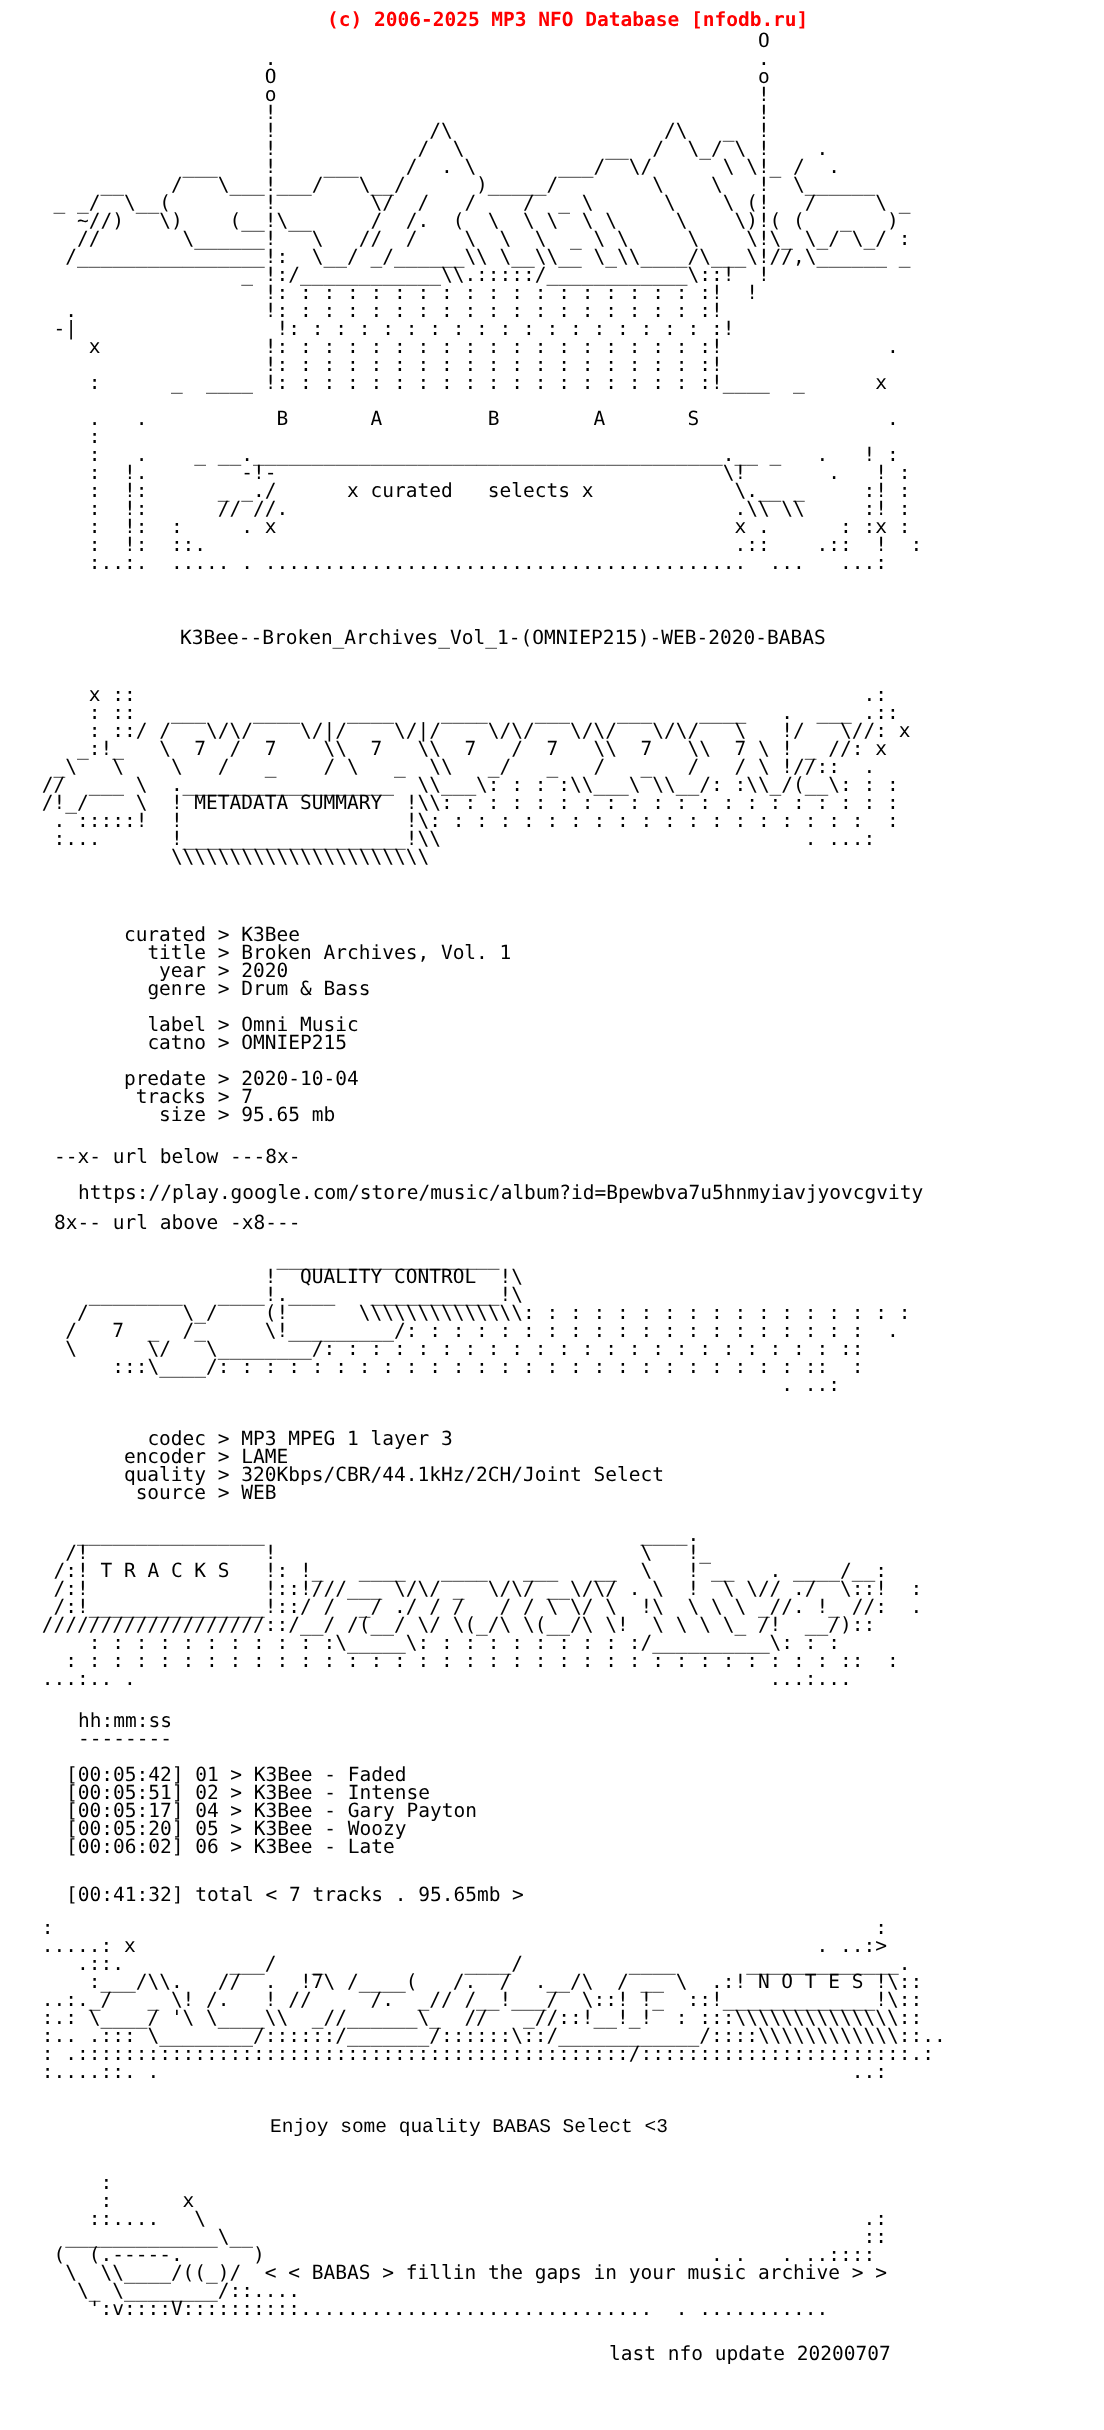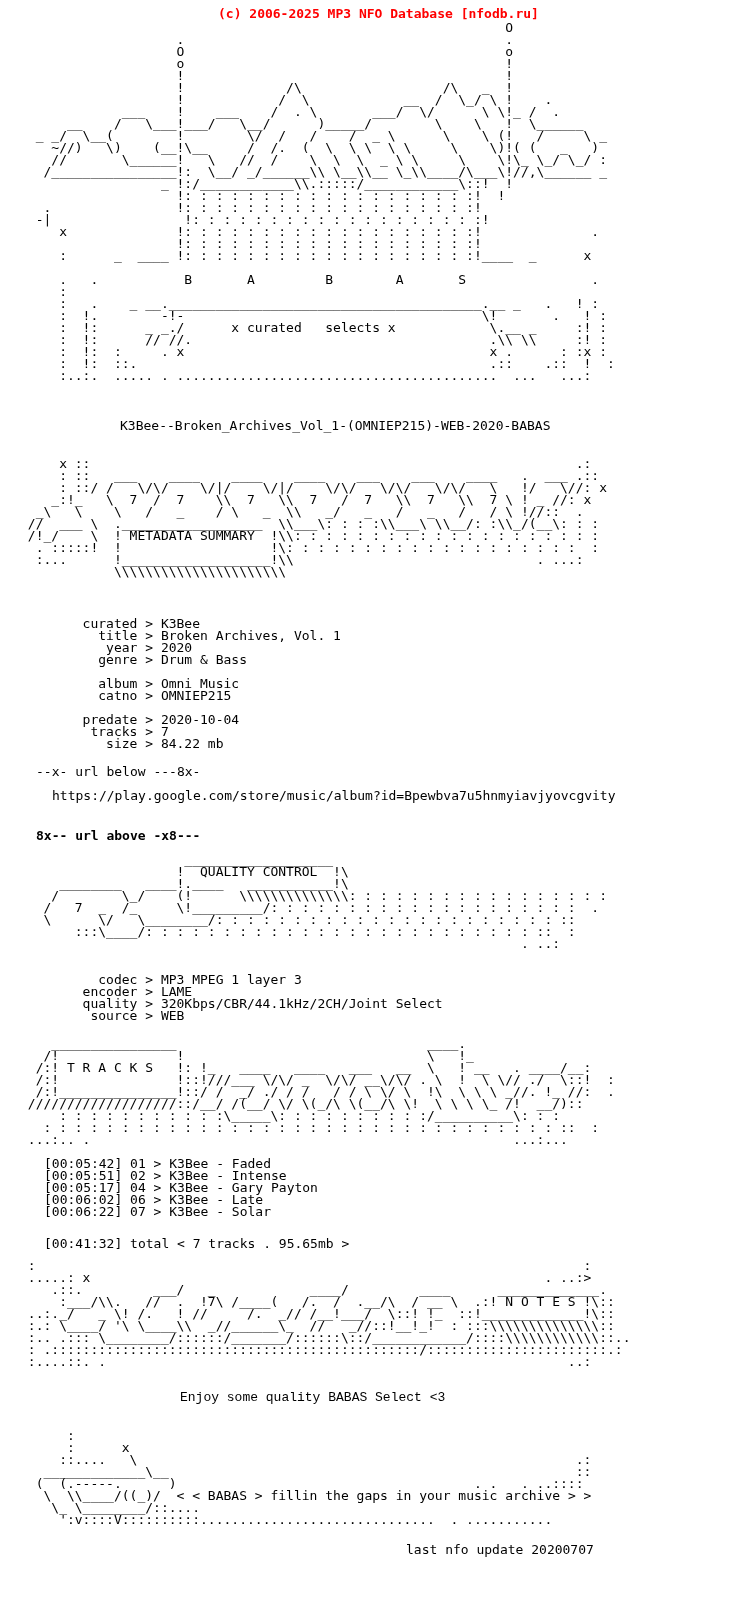--- a/index.html
+++ b/index.html
@@ -12,21 +12,21 @@
   #copyright{margin-top:8px;padding-left:198px;}
   #top-art{margin-top:2px;}
   #release-name{margin-top:38px;padding-left:100px;}
   #md-art{margin-top:26px;}
   .fgroup{margin-top:12px;padding-left:0;}
   #md-g1{margin-top:40px;}
   .frow{white-space:pre;}
   .frow .flabel{display:inline-block;width:15ch;text-align:right;}
   #url-marker1{margin-top:16px;padding-left:16px;}
   #url-line{margin-top:12px;padding-left:32px;}
-  #url-marker2{margin-top:28px;padding-left:16px;font-weight:bold;}
+  #url-marker2{margin-top:8px;padding-left:16px;}
   #qc-art{margin-top:12px;}
   #qc-fields{margin-top:24px;}
   #tr-art{margin-top:16px;}
   #time-head{margin-top:16px;padding-left:32px;}
   #track-list{margin-top:12px;padding-left:24px;}
   #total-line{margin-top:20px;padding-left:24px;}
   #notes-art{margin-top:10px;}
   #enjoy-line{margin-top:24px;padding-left:160px;font-family:Liberation Mono, monospace;}
   #footer-art{margin-top:26px;}
   #last-update{margin-top:18px;padding-left:386px;}
@@ -83,28 +83,28 @@
             \\\\\\\\\\\\\\\\\\\\\\</pre>
 
   <div id="md-g1" class="fgroup">
     <div class="frow"><span class="flabel">curated</span><span class="fsep"> &gt; </span><span class="fval">K3Bee</span></div>
     <div class="frow"><span class="flabel">title</span><span class="fsep"> &gt; </span><span class="fval">Broken Archives, Vol. 1</span></div>
     <div class="frow"><span class="flabel">year</span><span class="fsep"> &gt; </span><span class="fval">2020</span></div>
     <div class="frow"><span class="flabel">genre</span><span class="fsep"> &gt; </span><span class="fval">Drum &amp; Bass</span></div>
   </div>
 
   <div id="md-g2" class="fgroup">
-    <div class="frow"><span class="flabel">album</span><span class="fsep"> &gt; </span><span class="fval">Omni Music</span></div>
+    <div class="frow"><span class="flabel">label</span><span class="fsep"> &gt; </span><span class="fval">Omni Music</span></div>
     <div class="frow"><span class="flabel">catno</span><span class="fsep"> &gt; </span><span class="fval">OMNIEP215</span></div>
   </div>
 
   <div id="md-g3" class="fgroup">
     <div class="frow"><span class="flabel">predate</span><span class="fsep"> &gt; </span><span class="fval">2020-10-04</span></div>
     <div class="frow"><span class="flabel">tracks</span><span class="fsep"> &gt; </span><span class="fval">7</span></div>
-    <div class="frow"><span class="flabel">size</span><span class="fsep"> &gt; </span><span class="fval">84.22 mb</span></div>
+    <div class="frow"><span class="flabel">size</span><span class="fsep"> &gt; </span><span class="fval">95.65 mb</span></div>
   </div>
 
   <div id="url-marker1" class="line"><span>--x- url below ---8x-</span></div>
   <div id="url-line" class="line"><span>https://play.google.com/store/music/album?id=Bpewbva7u5hnmyiavjyovcgvity</span></div>
   <div id="url-marker2" class="line"><span>8x-- url above -x8---</span></div>
 
   <pre id="qc-art">                     ___________________
                     !  QUALITY CONTROL  !\
      ________   ____!.____   ___________!\
     /        \_/    (!      \\\\\\\\\\\\\\: : : : : : : : : : : : : : : : :
@@ -123,27 +123,31 @@
   <pre id="tr-art">    ________________                                ____.
    /!               !                               \   !_
   /:! T R A C K S   !: !_   ____   ____   ___   __  \   ! __   . ____/__:
   /:!               !::!///___ \/\/ _  \/\/ __\/\/ . \  !  \ \// ./  \::!  :
   /:!_______________!::/ /  _/ ./ / /   / / \ \/ \  !\  \ \ \ _//. !_ //:  .
  ///////////////////::/__/ /(__/ \/ \(_/\ \(__/\ \!  \ \ \ \_ /!  __/)::
      : : : : : : : : : : :\_____\: : : : : : : : : :/__________\: : :
    : : : : : : : : : : : : : : : : : : : : : : : : : : : : : : : : : ::  :
  ...:.. .                                                      ...:...</pre>
 
+  <div id="time-head">
+    <div class="line"><span>hh:mm:ss</span></div>
+    <div class="line"><span>--------</span></div>
+  </div>
 
   <div id="track-list">
     <div class="line"><span>[00:05:42] 01 &gt; K3Bee - Faded</span></div>
     <div class="line"><span>[00:05:51] 02 &gt; K3Bee - Intense</span></div>
     <div class="line"><span>[00:05:17] 04 &gt; K3Bee - Gary Payton</span></div>
+    <div class="line"><span>[00:05:20] 05 &gt; K3Bee - Woozy</span></div>
     <div class="line"><span>[00:06:02] 06 &gt; K3Bee - Late</span></div>
-    <div class="line"><span>[00:06:22] 07 &gt; K3Bee - Solar</span></div>
   </div>
 
   <div id="total-line" class="line"><span>[00:41:32] total &lt; 7 tracks . 95.65mb &gt;</span></div>
 
   <pre id="notes-art"> :                                                                      :
  .....: x                                                          . ..:&gt;
     .::.         ___/   _            ____/         ____      _____________.
      :___/\\.   //  .  !7\ /____(   /.  /  .__/\  / __ \  .:! N O T E S !\::
  ..:._/   _ \! /.   ! //     /.  _// /__!___/  \::! !_  ::!_____________!\::
  :.: \____/ '\ \____\\  _//______\_  //   _//::!__!_!  : :::\\\\\\\\\\\\\\::

